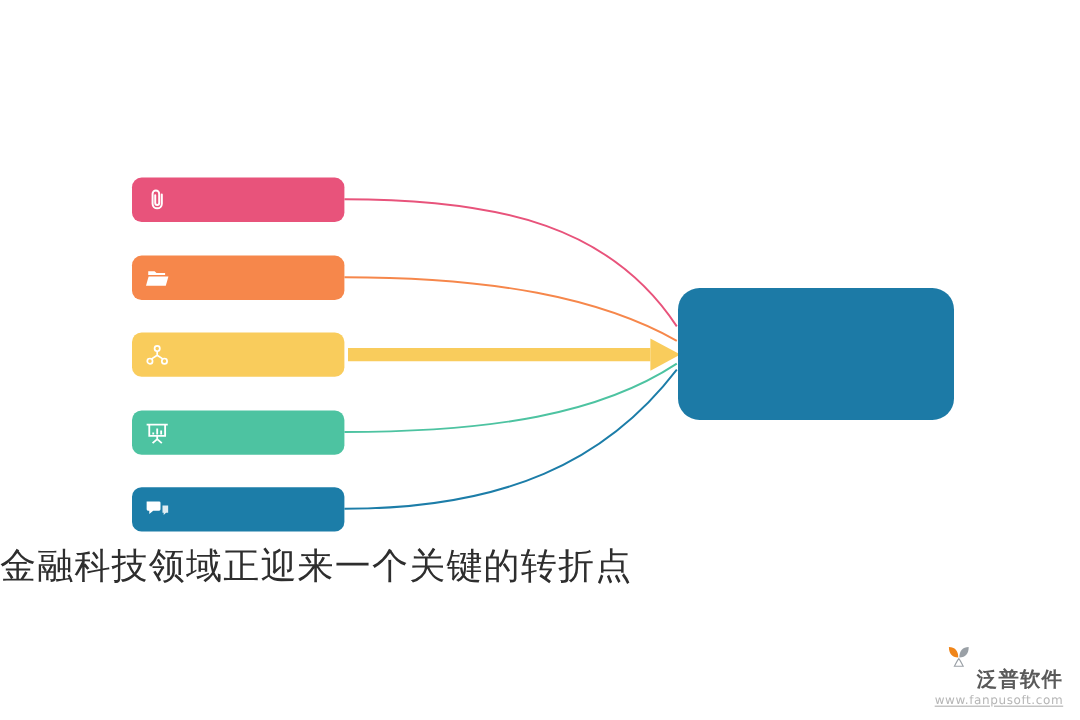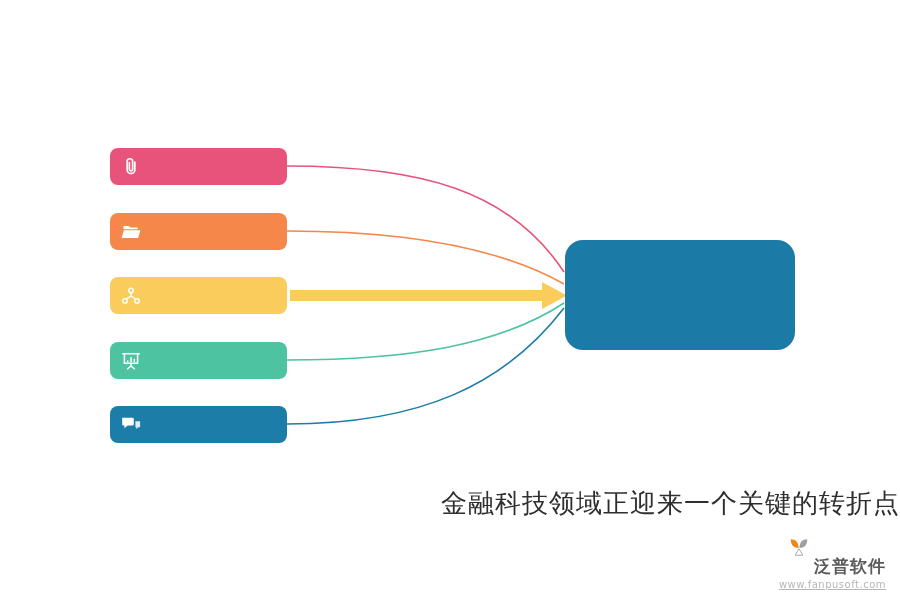--- a/index.html
+++ b/index.html
@@ -25,23 +25,23 @@
   }
   .node svg{display:block;}
   .hub{
     position:absolute;
     left:565px;top:240px;
     width:230px;height:110px;
     border-radius:18px;
   }
   .caption{
     position:absolute;
-    left:0;right:0;top:486px;
-    text-align:right;
-    font-size:26px;
+    left:0;right:0;top:452px;
+    text-align:left;
+    font-size:30px;
     letter-spacing:1px;
     color:#2e2e2e;
     font-weight:500;
     white-space:nowrap;
   }
   .watermark{
     position:absolute;
     right:14px;bottom:10px;
     display:flex;flex-direction:column;align-items:flex-end;
   }

